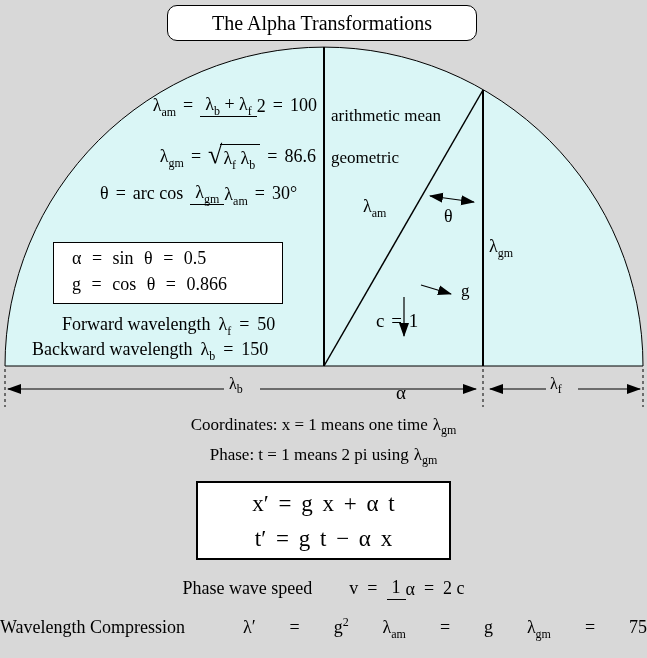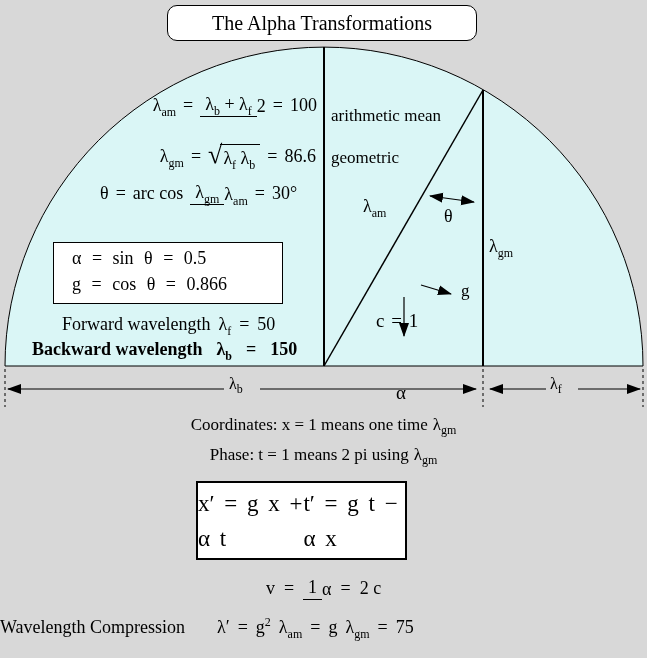--- a/index.html
+++ b/index.html
@@ -23,35 +23,35 @@
   .radicand{border-top:1px solid #000;padding:3px 5px 0 3px;}
   .wbox{position:absolute;background:#fff;border:1px solid #000;box-sizing:border-box;}
   #title{left:167px;top:5px;width:310px;height:36px;display:flex;align-items:center;justify-content:center;font-size:20px;border-radius:10px;}
   #f-am{right:330px;top:94px;}
   #lbl-arith{left:331px;top:106px;}
   #f-gm{right:331px;top:144px;}
   #lbl-geom{left:331px;top:148px;}
   #f-theta{left:100px;top:182px;}
   #ag-box{left:53px;top:242px;width:230px;height:62px;padding:2px 0 0 18px;font-size:18px;line-height:26px;word-spacing:6px;}
   #fwd{left:62px;top:314px;gap:8px;}
-  #bwd{left:32px;top:339px;gap:14px;font-weight:bold;}
+  #bwd{left:32px;top:339px;gap:8px;}
   #lbl-diag{left:363px;top:196px;}
   #lbl-theta{left:444px;top:206px;}
   #lbl-gm{left:489px;top:236px;}
   #lbl-c{left:376px;top:269px;word-spacing:2px;}
   #lbl-g{left:461px;top:281px;}
   #lbl-alpha{left:396px;top:341px;}
   #dim-b{left:229px;top:375px;}
   #dim-f{left:550px;top:375px;}
   #coords{left:0;right:0;top:415px;justify-content:center;gap:5px;align-items:flex-end;}
   #phase{left:0;right:0;top:445px;justify-content:center;gap:5px;}
-  #tf-box{left:196px;top:481px;width:211px;height:79px;border-width:2px;display:flex;flex-direction:row;align-items:center;justify-content:center;font-size:23px;line-height:35px;word-spacing:4px;}
+  #tf-box{left:196px;top:481px;width:255px;height:79px;border-width:2px;display:flex;flex-direction:column;align-items:center;justify-content:center;font-size:23px;line-height:35px;word-spacing:4px;}
   #speed{left:0;right:0;top:577px;justify-content:center;gap:9px;}
   #speed .lead{margin-right:28px;}
-  #comp{left:0;right:0;top:617px;justify-content:flex-start;gap:8px;}
+  #comp{left:0;right:0;top:617px;justify-content:space-between;gap:8px;}
   #comp .lead{margin-right:24px;}
 </style>
 </head>
 <body>
 
 <svg id="geom" width="647" height="658" viewBox="0 0 647 658">
   <defs>
     <marker id="ah" markerUnits="userSpaceOnUse" viewBox="0 0 14 12" markerWidth="14" markerHeight="12" refX="13" refY="6" orient="auto-start-reverse">
       <path d="M0,1 L14,6 L0,11 Z" fill="#000"></path>
     </marker>
@@ -148,20 +148,21 @@
   <span>Phase: t = 1 means 2 pi using</span>
   <span><span>λ</span><sub>gm</sub></span>
 </div>
 
 <div id="tf-box" class="wbox">
   <div>x′ = g x + α t</div>
   <div>t′ = g t − α x</div>
 </div>
 
 <div id="speed" class="frow fs18">
+  <span class="lead">Phase wave speed</span>
   <span>v</span>
   <span>=</span>
   <span class="frac">
     <span class="num">1</span>
     <span class="den">α</span>
   </span>
   <span>=</span>
   <span>2 c</span>
 </div>
 

